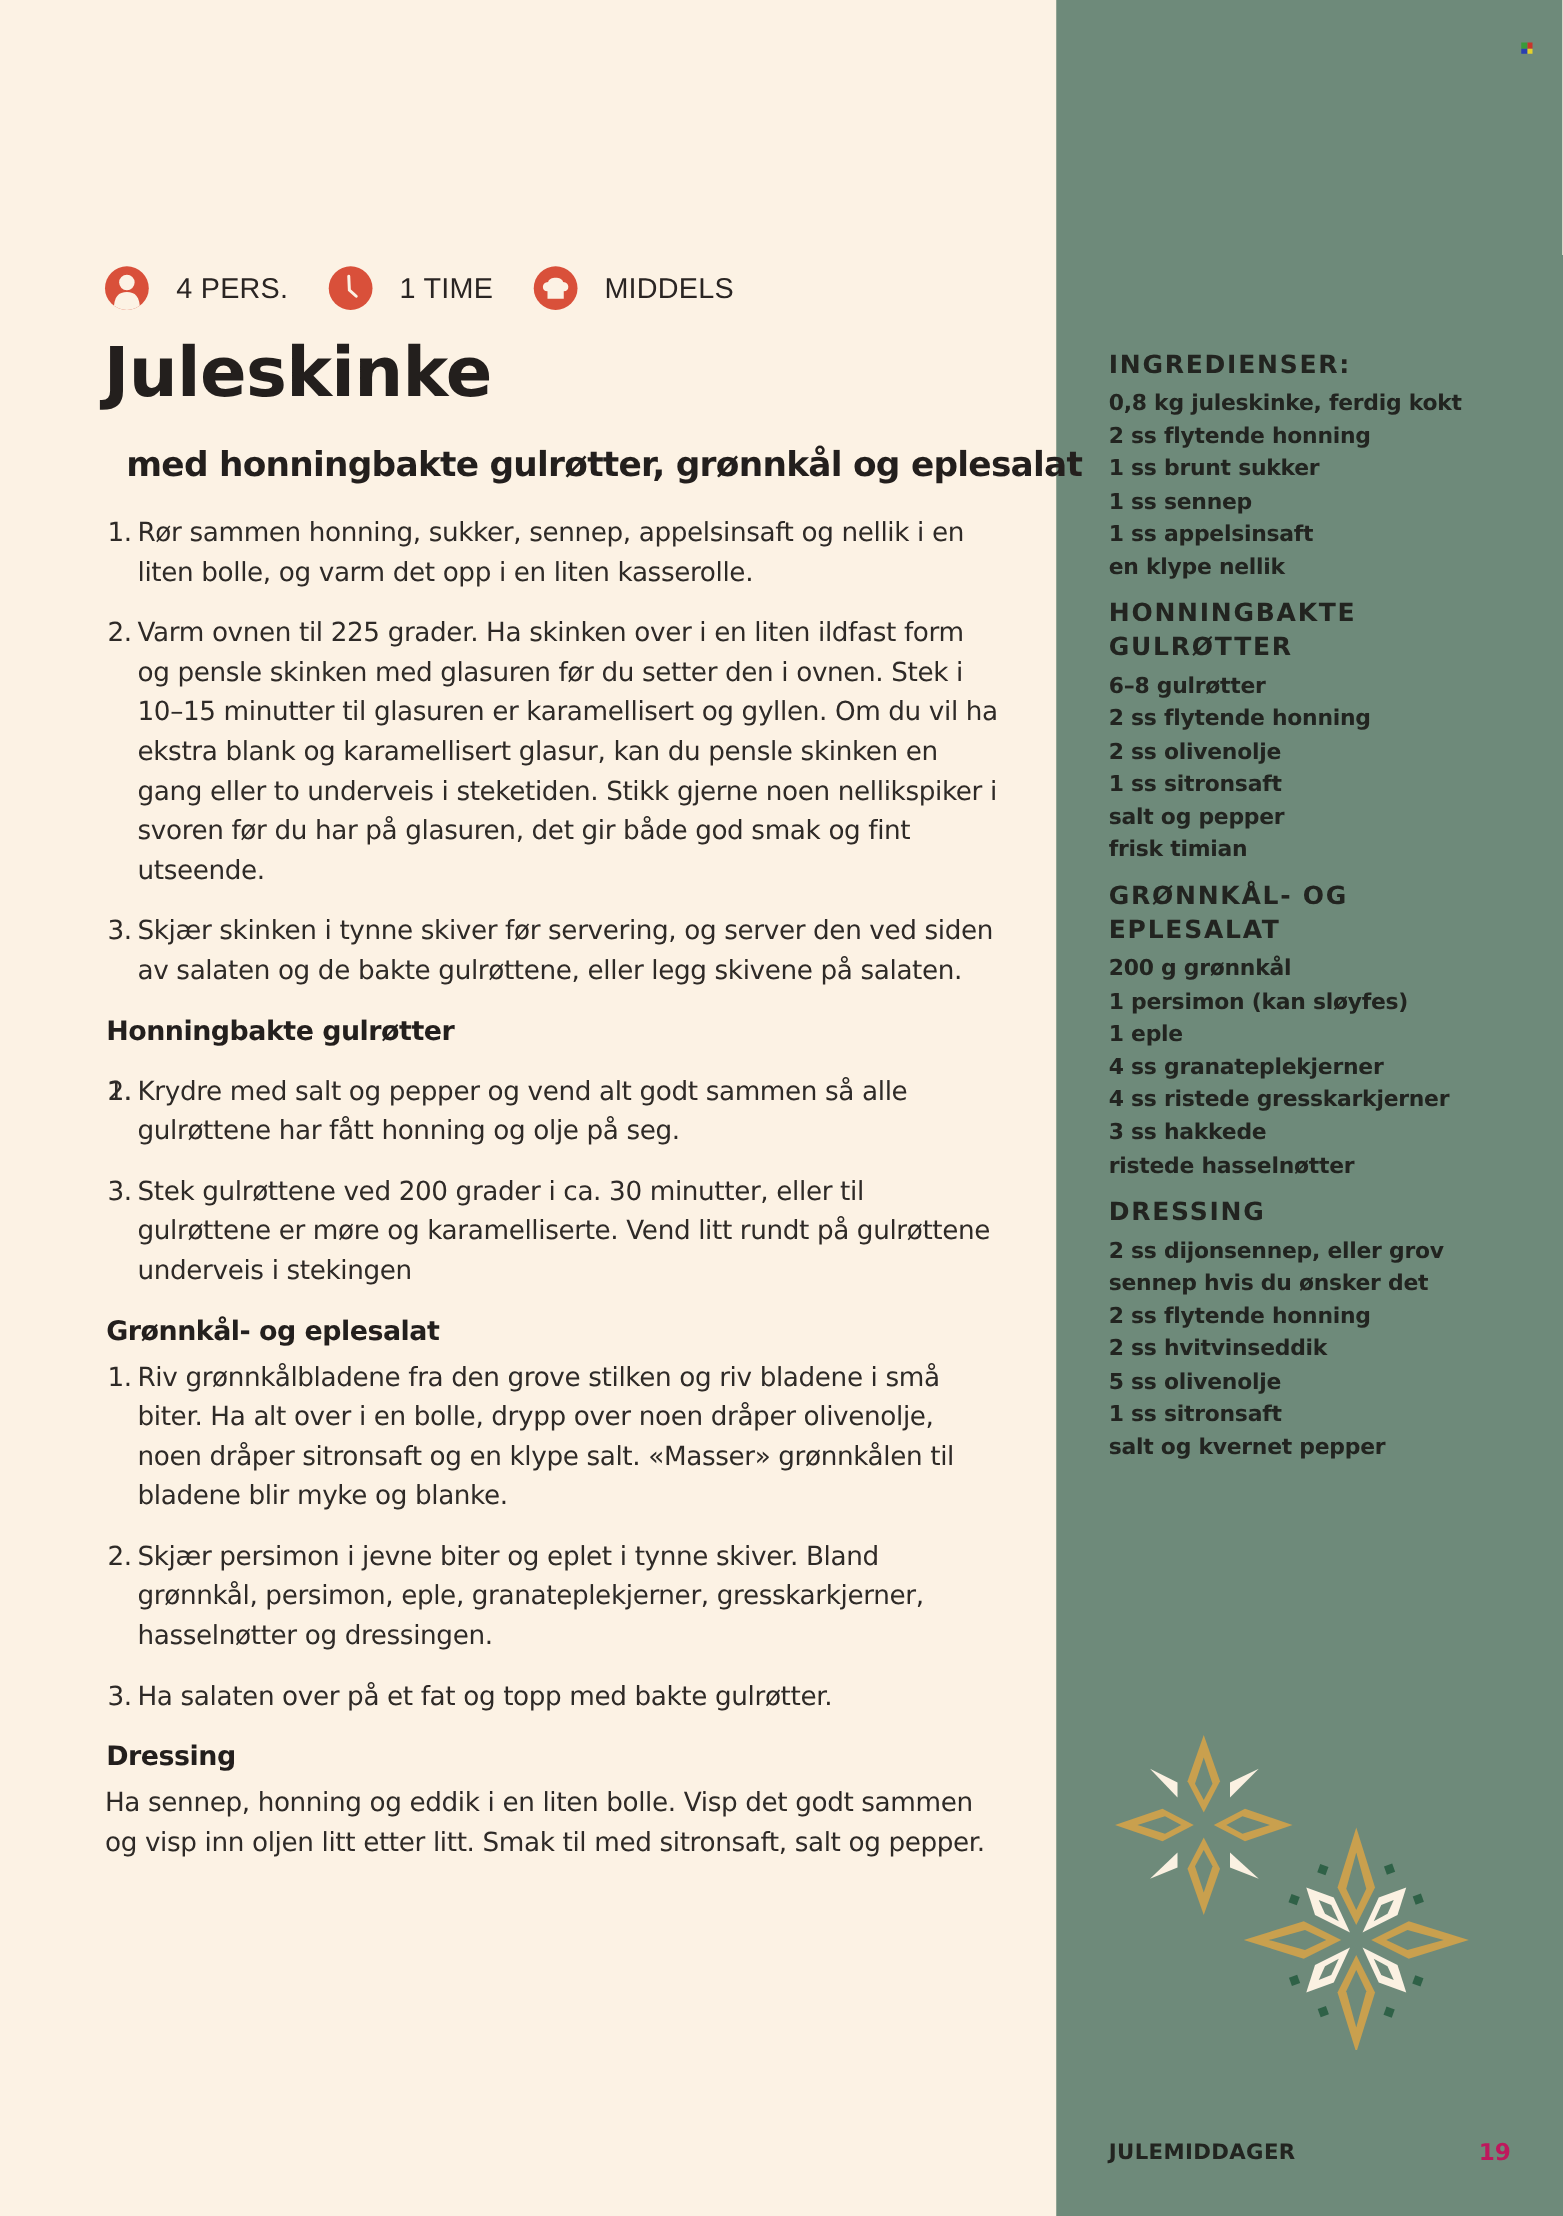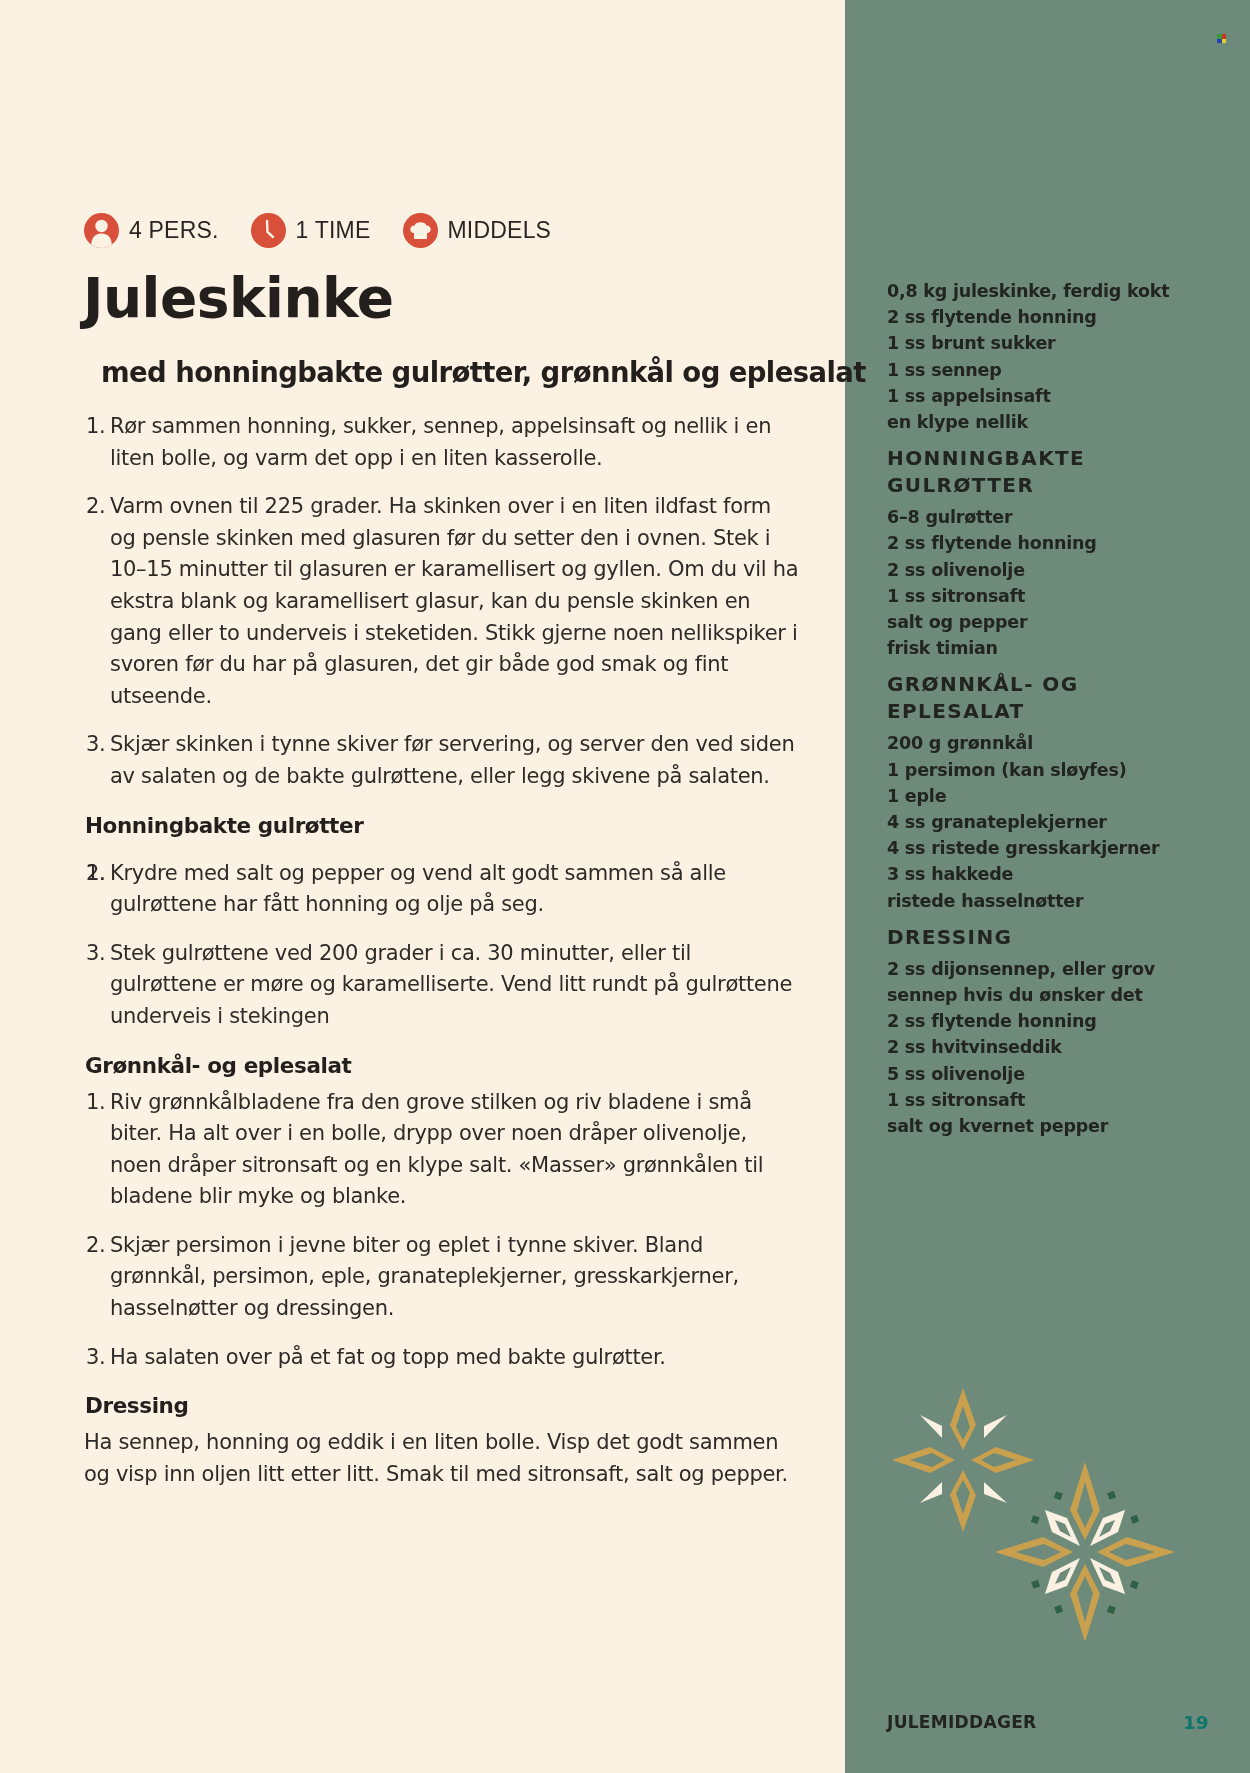--- a/index.html
+++ b/index.html
@@ -8,41 +8,41 @@
     background: #fcf2e4;
     font-family: "DejaVu Sans", sans-serif;
     color: #2a2523;
   }
   .left { position: absolute; left: 0; top: 0; width: 845px; height: 1773px; background: #fcf2e4; }
   .right { position: absolute; left: 845px; top: 0; width: 405px; height: 1773px; background: #6e8a7a; }
 
   .meta { position: absolute; left: 84px; top: 213px; display: flex; align-items: center; }
   .meta-item { display: flex; align-items: center; margin-right: 32px; }
   .meta-icon { width: 35px; height: 35px; border-radius: 50%; background: #d9503a; position: relative; flex: none; overflow: hidden; }
-  .meta-label { font-family: "Liberation Sans", sans-serif; font-size: 23px; color: #2a2523; margin-left: 10px; letter-spacing: 0.2px; }
+  .meta-label { font-family: "Liberation Sans", sans-serif; font-size: 23px; color: #2a2523; margin-left: 22px; letter-spacing: 0.2px; }
 
   .title { position: absolute; left: 83px; top: 268px; font-size: 55px; font-weight: bold; color: #231f1d; letter-spacing: -0.5px; margin: 0; line-height: 1.1; }
   .subtitle { position: absolute; left: 85px; top: 340px; font-size: 27.5px; font-weight: bold; color: #231f1d; margin: 16px; letter-spacing: -0.6px; }
 
   .body { position: absolute; left: 84px; top: 411px; width: 715px; font-size: 21px; line-height: 31.6px; color: #2e2a27; letter-spacing: -0.3px; }
   .body ol { list-style: none; margin: 0; padding: 0; }
   .body li { position: relative; padding-left: 26px; margin-bottom: 17px; }
   .body li .num { position: absolute; left: 2px; top: 0; }
   .body h3 { font-size: 21.5px; font-weight: bold; margin: 0 0 6px 1px; line-height: 31px; color: #231f1d; letter-spacing: -0.4px; }
   .body p { margin: 0; }
 
   .ing { position: absolute; left: 887px; top: 278px; width: 340px; color: #222420; }
   .ing h4 { margin: 0 0 5px 0; font-size: 20px; font-weight: bold; letter-spacing: 1.4px; line-height: 27px; }
   .ing ul { list-style: none; margin: 0 0 10px 0; padding: 0; }
   .ing li { font-size: 17.5px; font-weight: bold; line-height: 26.2px; letter-spacing: -0.2px; }
 
   .stars { position: absolute; left: 880px; top: 1370px; width: 300px; height: 270px; }
 
   .footer-label { position: absolute; left: 887px; top: 1712px; font-size: 17px; font-weight: bold; color: #222420; letter-spacing: 0.3px; }
-  .page-num { position: absolute; left: 1183px; top: 1712px; font-size: 18.5px; font-weight: bold; color: #0f766e; }
+  .page-num { position: absolute; left: 1183px; top: 1712px; font-size: 18.5px; font-weight: bold; color: #be185d; }
 
   .color-mark { position: absolute; left: 1217px; top: 34px; width: 9px; height: 9px; }
   .color-mark span { position: absolute; width: 4.5px; height: 4.5px; }
 </style>
 </head>
 <body>
 
 <div class="left"></div>
 <div class="right"></div>
 
@@ -103,20 +103,21 @@
     <li><span class="num">1.</span><span>Riv grønnkålbladene fra den grove stilken og riv bladene i små biter. Ha alt over i en bolle, drypp over noen dråper olivenolje, noen dråper sitronsaft og en klype salt. «Masser» grønnkålen til bladene blir myke og blanke.</span></li>
     <li><span class="num">2.</span><span>Skjær persimon i jevne biter og eplet i tynne skiver. Bland grønnkål, persimon, eple, granateplekjerner, gresskarkjerner, hasselnøtter og dressingen.</span></li>
     <li><span class="num">3.</span><span>Ha salaten over på et fat og topp med bakte gulrøtter.</span></li>
   </ol>
 
   <h3>Dressing</h3>
   <p>Ha sennep, honning og eddik i en liten bolle. Visp det godt sammen og visp inn oljen litt etter litt. Smak til med sitronsaft, salt og pepper.</p>
 </div>
 
 <div class="ing">
+  <h4>INGREDIENSER:</h4>
   <ul>
     <li>0,8 kg juleskinke, ferdig kokt</li>
     <li>2 ss flytende honning</li>
     <li>1 ss brunt sukker</li>
     <li>1 ss sennep</li>
     <li>1 ss appelsinsaft</li>
     <li>en klype nellik</li>
   </ul>
 
   <h4 style="width:210px">HONNINGBAKTE GULRØTTER</h4>

